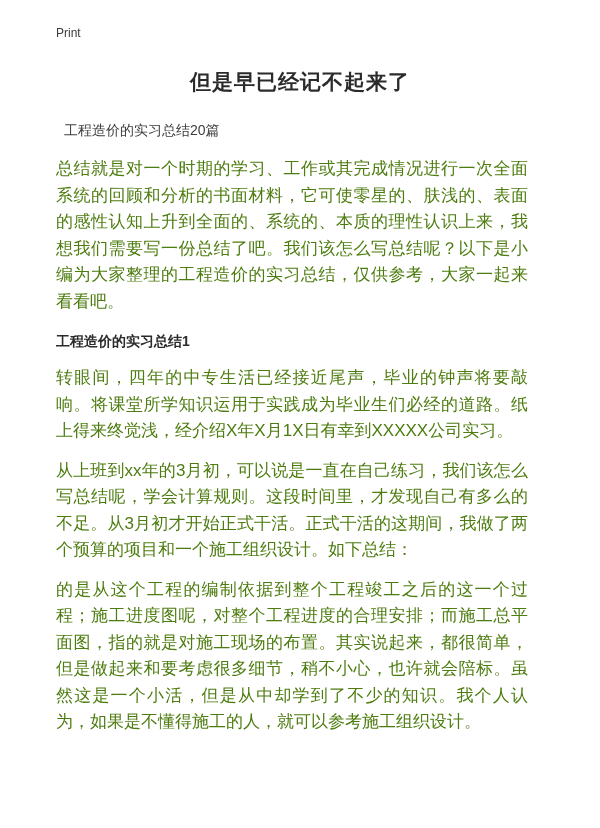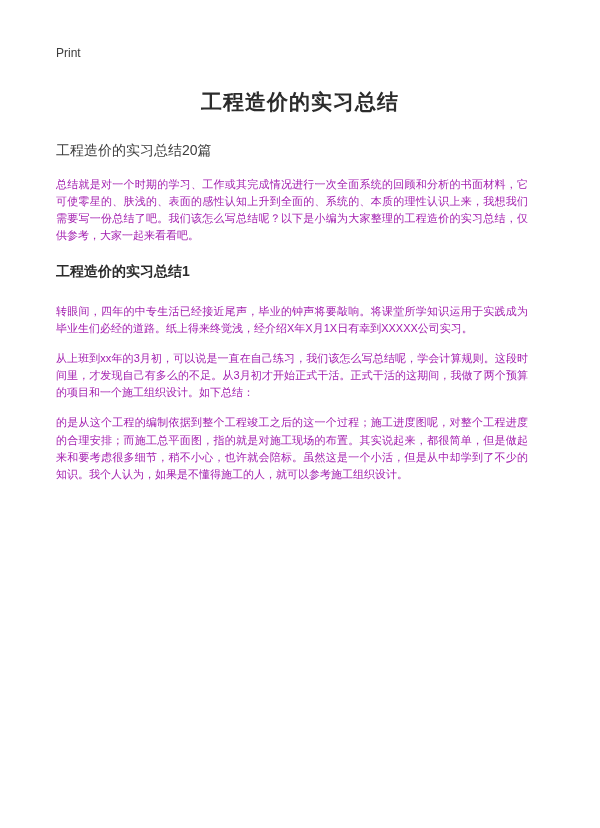--- a/index.html
+++ b/index.html
@@ -11,67 +11,67 @@
   body {
     width: 600px;
     height: 828px;
     overflow: hidden;
     font-family: "Liberation Sans", "DejaVu Sans", sans-serif;
     color: #3d3d3d;
   }
   .page {
     width: 600px;
     height: 744px;
-    padding: 46px 56px 0 56px;
+    padding: 26px 56px 0 56px;
     background: #ffffff;
   }
   .print-label {
     font-size: 12px;
     color: #3d3d3d;
     margin: 0 0 28px 0;
     cursor: pointer;
   }
   .doc-title {
     font-size: 21px;
     font-weight: bold;
     color: #2b2b2b;
     text-align: center;
     letter-spacing: 1px;
     margin: 0 0 26px 0;
   }
   .doc-subtitle {
     font-size: 14px;
     color: #3d3d3d;
-    margin: 0 0 16px 0;
+    margin: 0 0 16px 8px;
   }
   .content-area {
     width: 100%;
   }
   .paragraph {
-    font-size: 11px;
+    font-size: 17px;
     line-height: 1.56;
-    color: #a21caf;
+    color: #4d7c0f;
     text-align: justify;
     margin: 0 16px 13px 0;
     word-break: break-all;
   }
   .heading {
     font-size: 14px;
     font-weight: bold;
     color: #2b2b2b;
-    margin: 18px 0 22px 0;
+    margin: 18px 0 14px 0;
   }
 </style>
 </head>
 <body>
 
 <div class="page">
   <div class="print-label">Print</div>
 
-  <h1 class="doc-title">工程造价的实习总结</h1>
+  <h1 class="doc-title">但是早已经记不起来了</h1>
 
   <div class="doc-subtitle">工程造价的实习总结20篇</div>
 
   <div class="content-area">
       <div class="paragraph">总结就是对一个时期的学习、工作或其完成情况进行一次全面系统的回顾和分析的书面材料，它可使零星的、肤浅的、表面的感性认知上升到全面的、系统的、本质的理性认识上来，我想我们需要写一份总结了吧。我们该怎么写总结呢？以下是小编为大家整理的工程造价的实习总结，仅供参考，大家一起来看看吧。</div>
       <div class="heading">工程造价的实习总结1</div>
       <div class="paragraph">转眼间，四年的中专生活已经接近尾声，毕业的钟声将要敲响。将课堂所学知识运用于实践成为毕业生们必经的道路。纸上得来终觉浅，经介绍X年X月1X日有幸到XXXXX公司实习。</div>
       <div class="paragraph">从上班到xx年的3月初，可以说是一直在自己练习，我们该怎么写总结呢，学会计算规则。这段时间里，才发现自己有多么的不足。从3月初才开始正式干活。正式干活的这期间，我做了两个预算的项目和一个施工组织设计。如下总结：</div>
       <div class="paragraph">的是从这个工程的编制依据到整个工程竣工之后的这一个过程；施工进度图呢，对整个工程进度的合理安排；而施工总平面图，指的就是对施工现场的布置。其实说起来，都很简单，但是做起来和要考虑很多细节，稍不小心，也许就会陪标。虽然这是一个小活，但是从中却学到了不少的知识。我个人认为，如果是不懂得施工的人，就可以参考施工组织设计。</div>
     </div>

